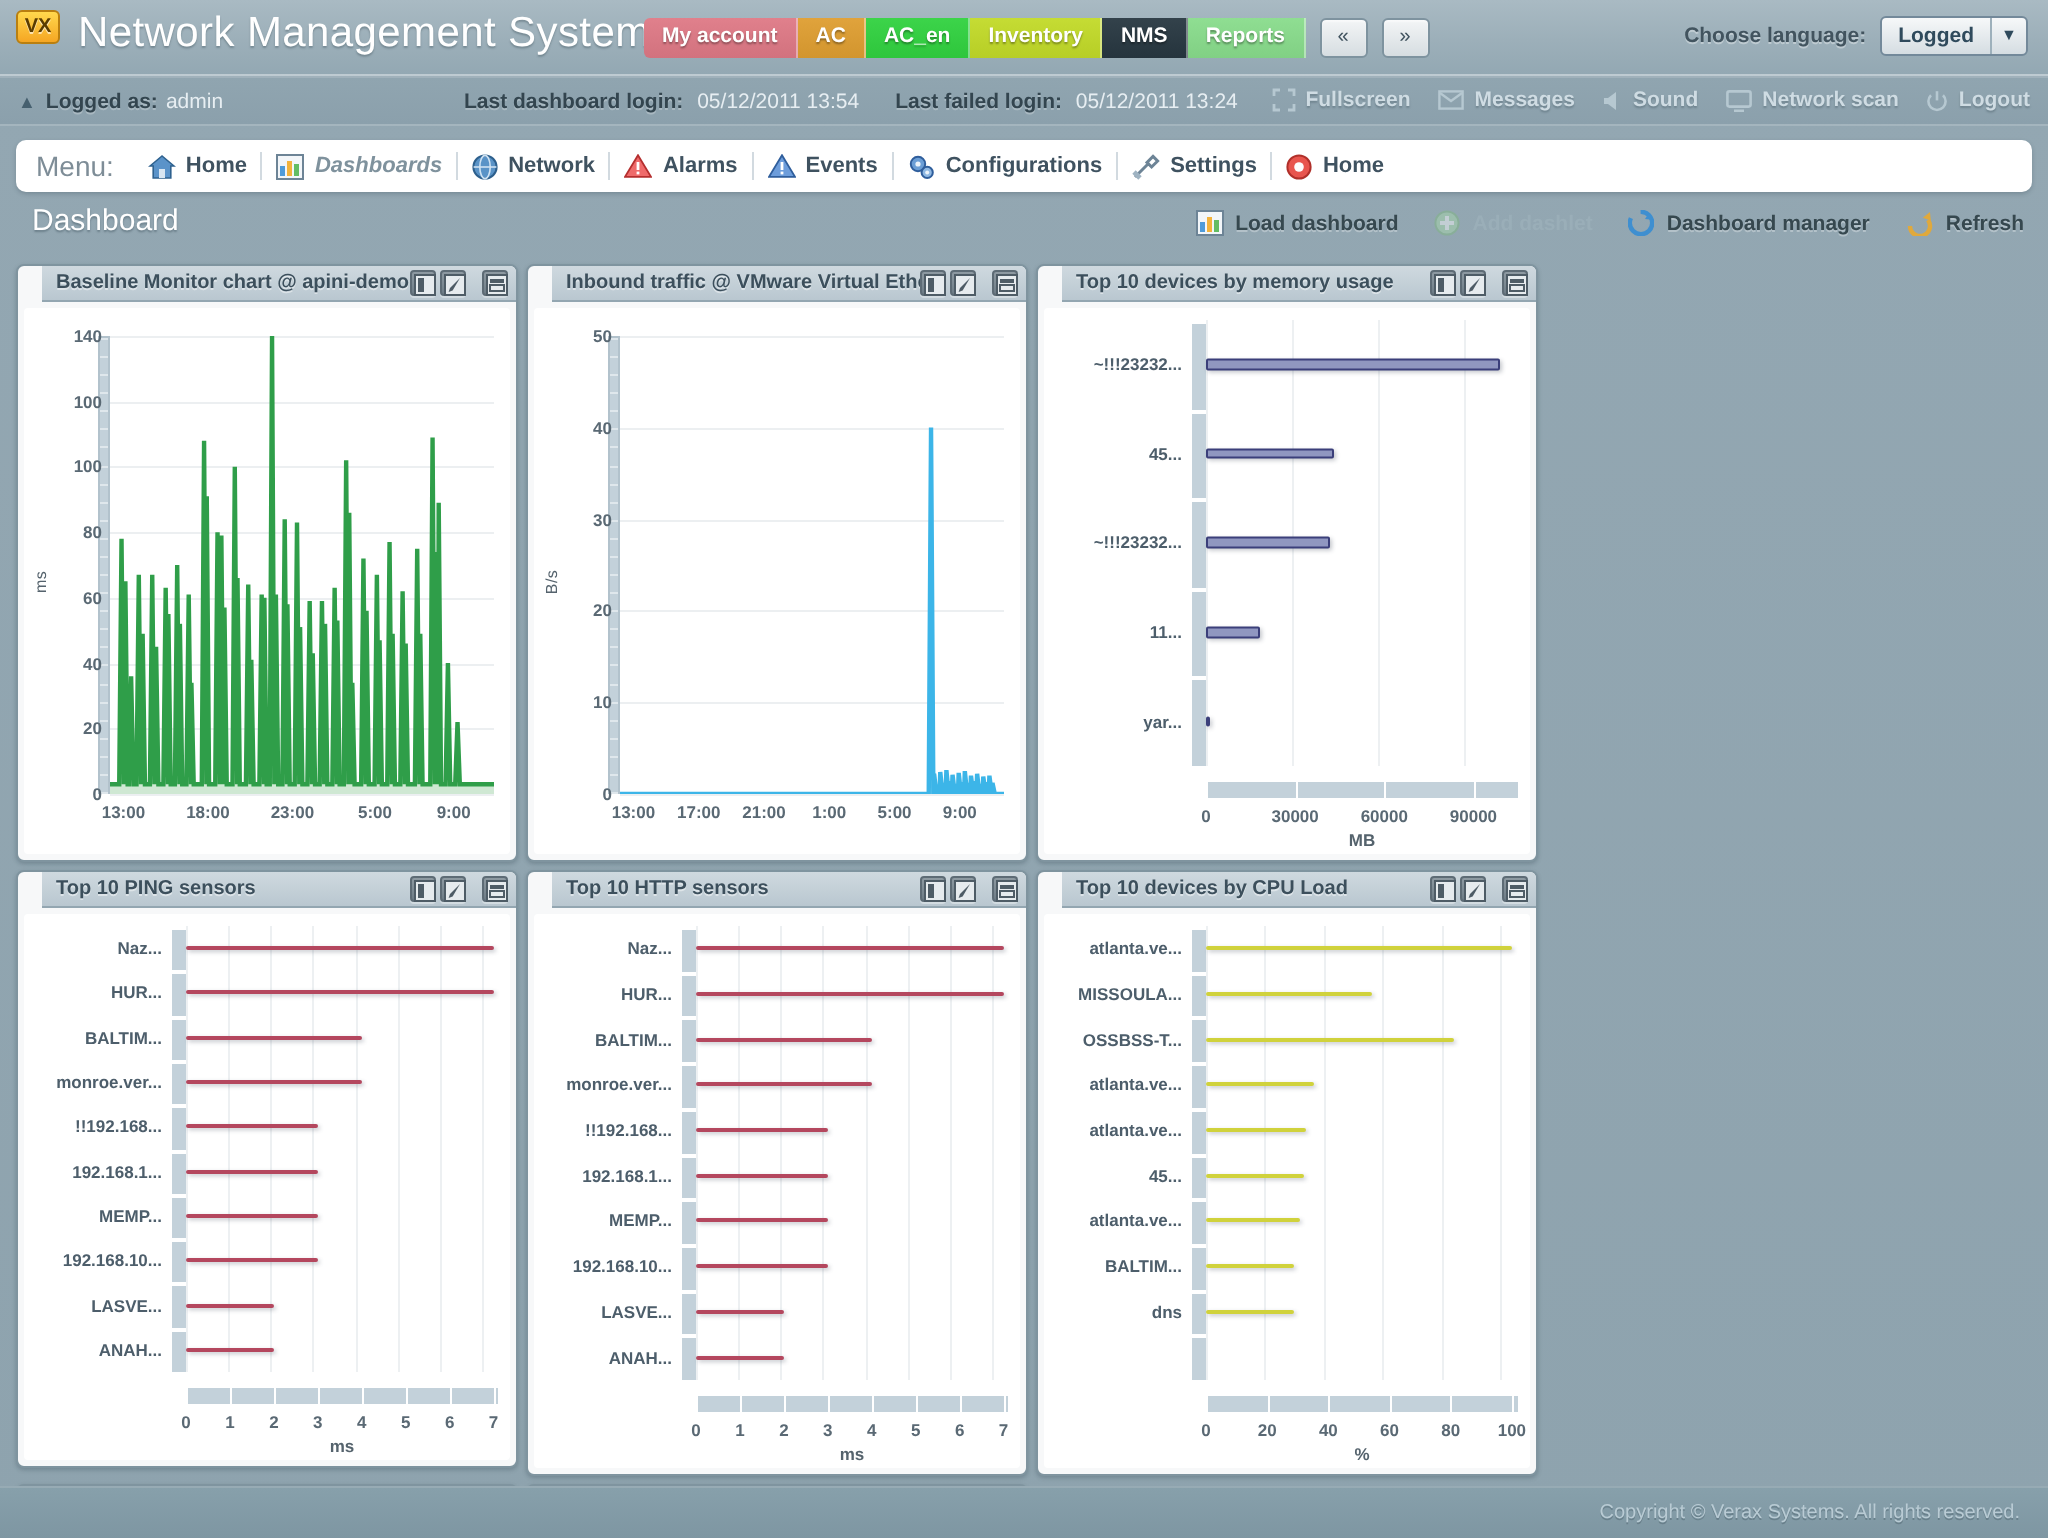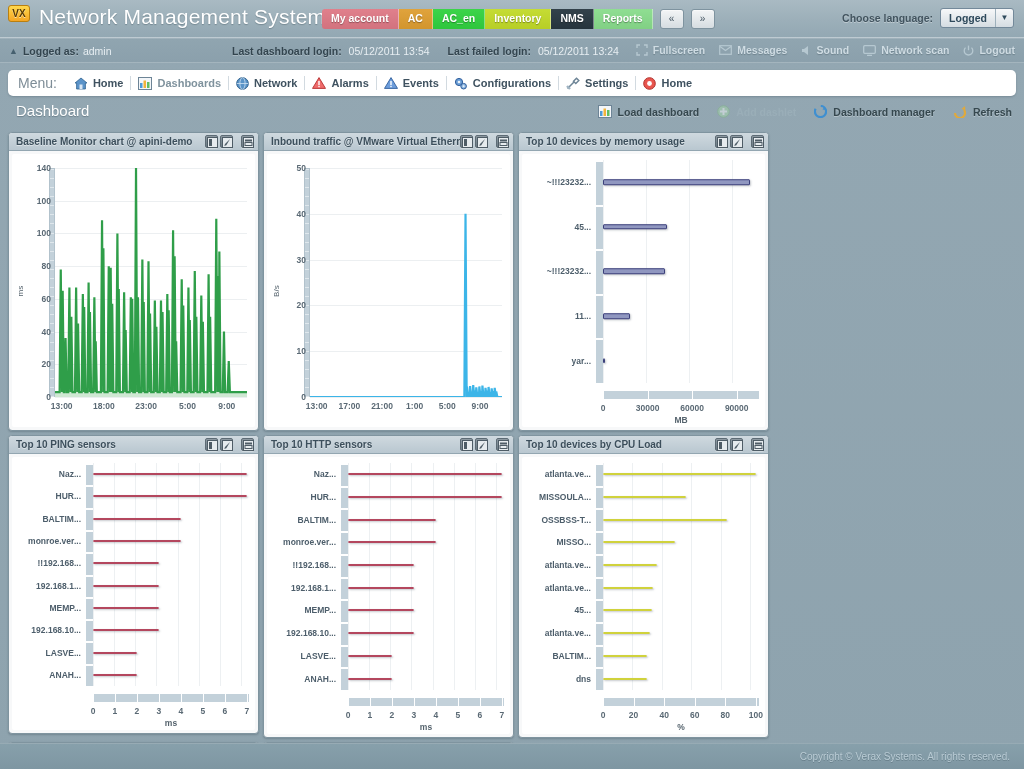--- a/index.html
+++ b/index.html
@@ -67,21 +67,21 @@
   .ibtn svg { display:block; }
 
   
   .menubar { position:relative; margin:7px 8px 0 8px; height:26px;
              background:#fff; border-radius:5px;
              box-shadow:0 1px 2px rgba(40,60,72,.25); display:flex;
              align-items:center; padding:0 10px; }
   .menu-label { font-size:14px; color:#7e8d97; margin-right:10px; font-weight:400; }
   .menu-item { display:flex; align-items:center; gap:5px; font-size:11px;
                font-weight:bold; color:#3f5260; cursor:pointer; padding:0 7px; }
-  .menu-item.active { color:#7f929d; }
+  .menu-item.active { color:#7f929d;font-style:italic; }
   .menu-sep { width:1px; height:14px; background:#d2dae0; }
 
   
   .pagebar { position:relative; margin:6px 8px 0 8px; height:25px; }
   .pagetitle { position:absolute; left:8px; top:0; font-size:15px; color:#fff;
                font-weight:400; text-shadow:0 1px 1px rgba(60,80,92,.45); }
   .pagetools { position:absolute; right:4px; top:3px; display:flex; gap:18px;
                align-items:center; }
   .ptool { display:flex; align-items:center; gap:6px; font-size:10.5px;
            font-weight:bold; color:#36484f; cursor:pointer;
@@ -92,21 +92,21 @@
   .grid { position:absolute; left:8px; top:132px; width:1008px; display:flex;
           flex-wrap:wrap; gap:4px; }
   .panel { width:251px; height:299px; background:#f7f8f9;
            border:1px solid #7f949f; border-radius:4px;
            box-shadow:0 1px 2px rgba(40,60,72,.28); overflow:hidden;
            display:flex; flex-direction:column; }
   .panel.short { height:303px; }
   .phead { position:relative; height:18px; flex:none;
            background:linear-gradient(180deg,#cfd9df 0%,#b9c7d0 100%);
            border-bottom:1px solid #93a6b1; display:flex; align-items:center;
-           padding:0 4px 0 7px; }
+           padding:0 4px 0 7px;margin-left:12px; }
   .ptitle { font-size:10px; font-weight:bold; color:#3c4f5c; white-space:nowrap;
             overflow:hidden; text-overflow:clip; flex:1;
             text-shadow:0 1px 0 rgba(255,255,255,.45); }
   .picons { display:flex; align-items:center; gap:2px; }
   .picon { width:13px; height:13px; border-radius:2px;
            background:linear-gradient(180deg,#8e9aa2 0%,#6d7c86 100%);
            border:1px solid #5d6b75; cursor:pointer; position:relative;
            box-shadow:0 1px 0 rgba(255,255,255,.35); }
   .picon.gap { margin-left:6px; }
   .picon svg { position:absolute; left:1px; top:1px; }
@@ -976,26 +976,20 @@
                     <div class="bar" style="width:52.94117647058824%;height:8%;background:#d9dba0;border:1.5px solid #d0d23c;"></div>
                   </div>
                 </div>
                 <div class="row" style="height:10%">
                   <div class="cat">OSSBSS-T...</div>
                   <div class="track" style="margin-left: 7px;">
                     <div class="bar" style="width:79.41176470588235%;height:8%;background:#d9dba0;border:1.5px solid #d0d23c;"></div>
                   </div>
                 </div>
                 <div class="row" style="height:10%">
-                  <div class="cat">MISSO...</div>
-                  <div class="track" style="margin-left: 7px;">
-                    <div class="bar" style="width:46.07843137254902%;height:8%;background:#d9dba0;border:1.5px solid #d0d23c;"></div>
-                  </div>
-                </div>
-                <div class="row" style="height:10%">
                   <div class="cat">atlanta.ve...</div>
                   <div class="track" style="margin-left: 7px;">
                     <div class="bar" style="width:34.31372549019608%;height:8%;background:#d9dba0;border:1.5px solid #d0d23c;"></div>
                   </div>
                 </div>
                 <div class="row" style="height:10%">
                   <div class="cat">atlanta.ve...</div>
                   <div class="track" style="margin-left: 7px;">
                     <div class="bar" style="width:32.35294117647059%;height:8%;background:#d9dba0;border:1.5px solid #d0d23c;"></div>
                   </div>

